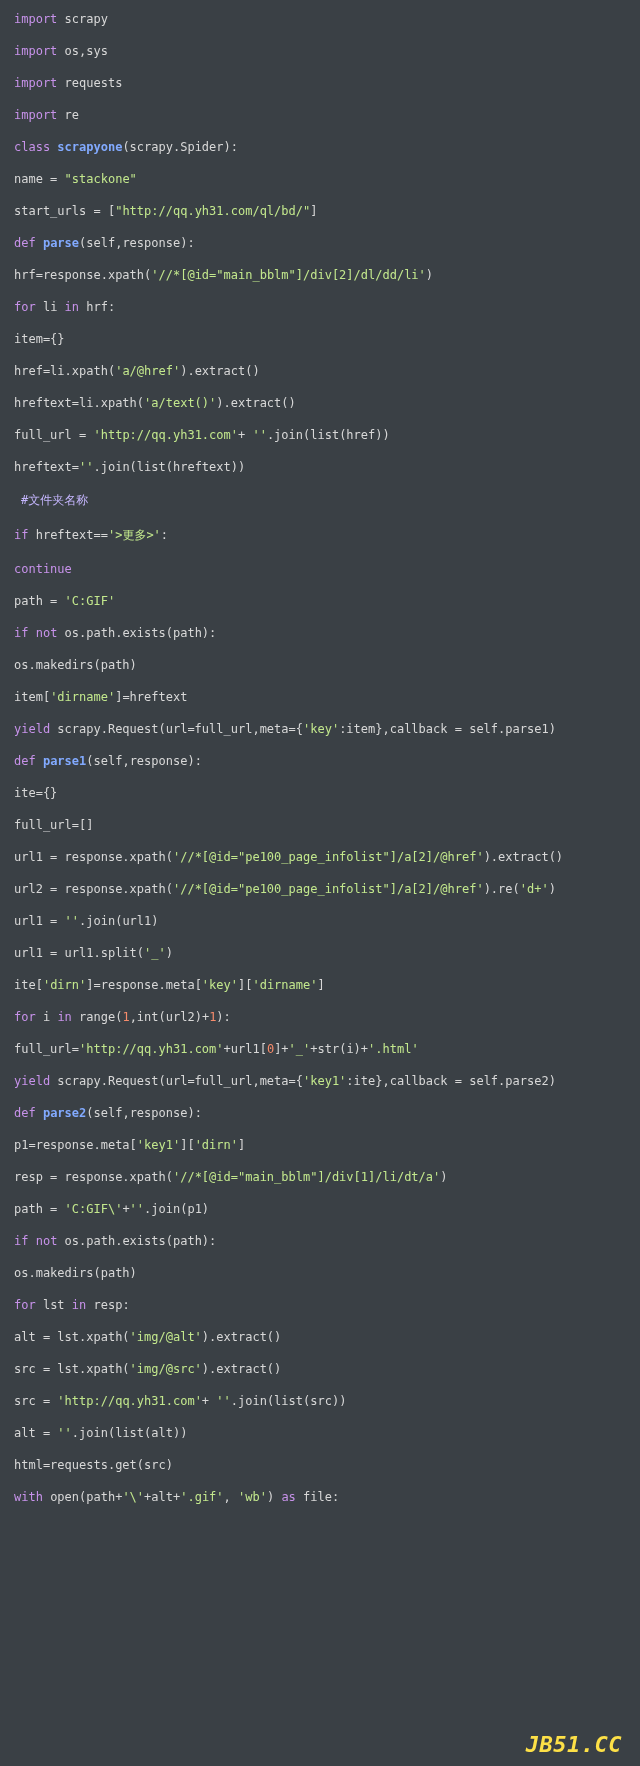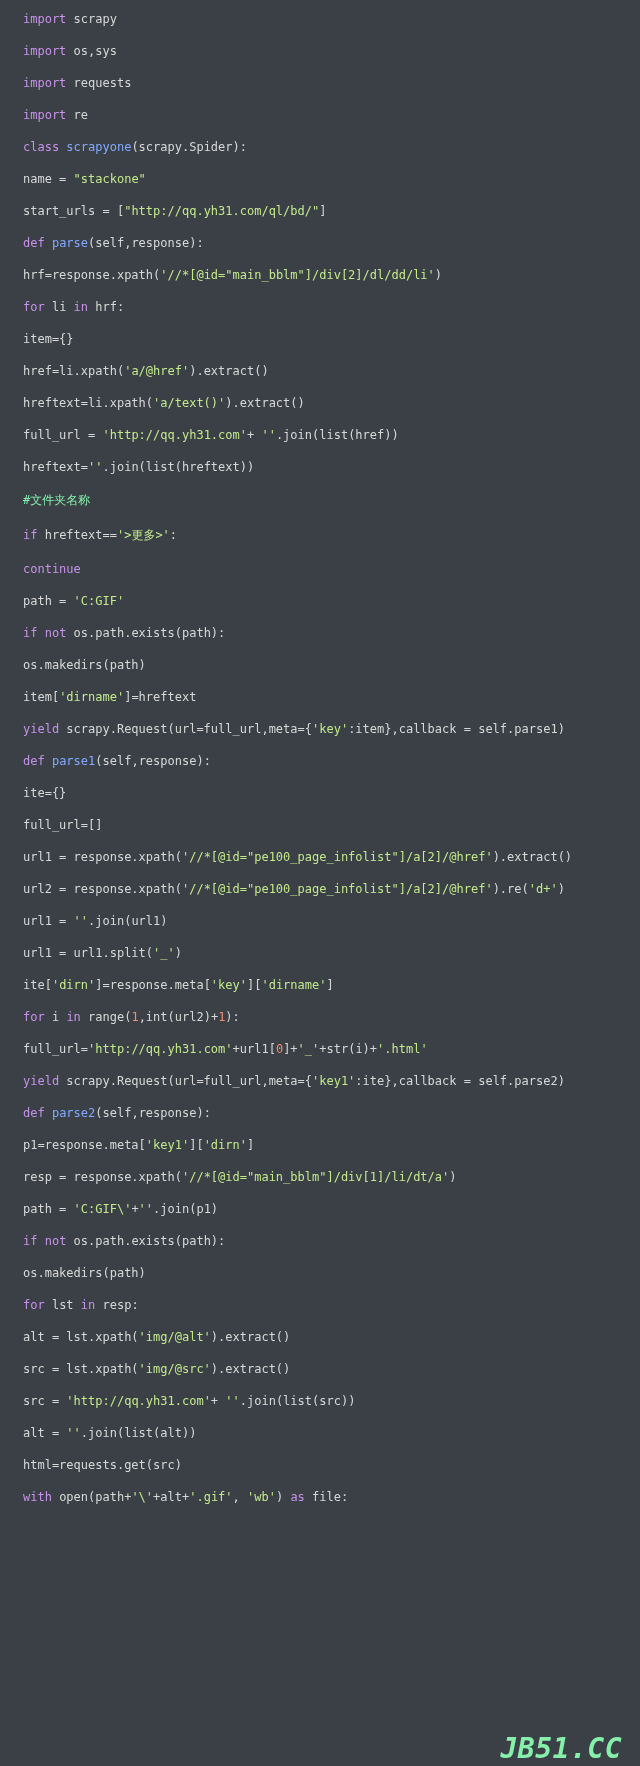--- a/index.html
+++ b/index.html
@@ -1,24 +1,24 @@
 <!DOCTYPE html>
 <html><head>
 <meta charset="utf-8">
 <style>
   * { margin: 0; padding: 0; box-sizing: border-box; }
   body { background: #3a4045; width: 640px; font-family: "Consolas", "Monaco", monospace; font-size: 12px; color: #d8d8d8; }
-  .code-container { padding: 12px 14px 40px 23px; }
+  .code-container { padding: 12px 14px 40px 14px; }
   .line { margin-bottom: 18px; white-space: pre; }
   .kw { color: #c792ea; }
   .str { color: #c3e88d; }
   .num, .const { color: #f78c6c; }
-  .fn { color: #82aaff; }
-  .comment { color: #86efac; }
-  .watermark { position: absolute; right: 18px; top: 1732px; font-size: 28px; font-weight: 800; font-style: italic; color: #86efac; letter-spacing: 0.5px; text-align: center; }
+  .fn { color: #82aaff; font-weight: bold; }
+  .comment { color: #c4b5fd; margin-left: 7px; }
+  .watermark { position: absolute; right: 18px; top: 1732px; font-size: 22px; font-weight: 800; font-style: italic; color: #fde047; letter-spacing: 0.5px; text-align: center; }
 </style>
 </head>
 <body>
 
 <div class="code-container" id="code-root">
     <div class="line"><span class="kw">import</span> scrapy</div>
     <div class="line"><span class="kw">import</span> os,sys</div>
     <div class="line"><span class="kw">import</span> requests</div>
     <div class="line"><span class="kw">import</span> re</div>
     <div class="line"><span class="kw">class</span> <span class="fn">scrapyone</span>(scrapy.Spider):</div>

